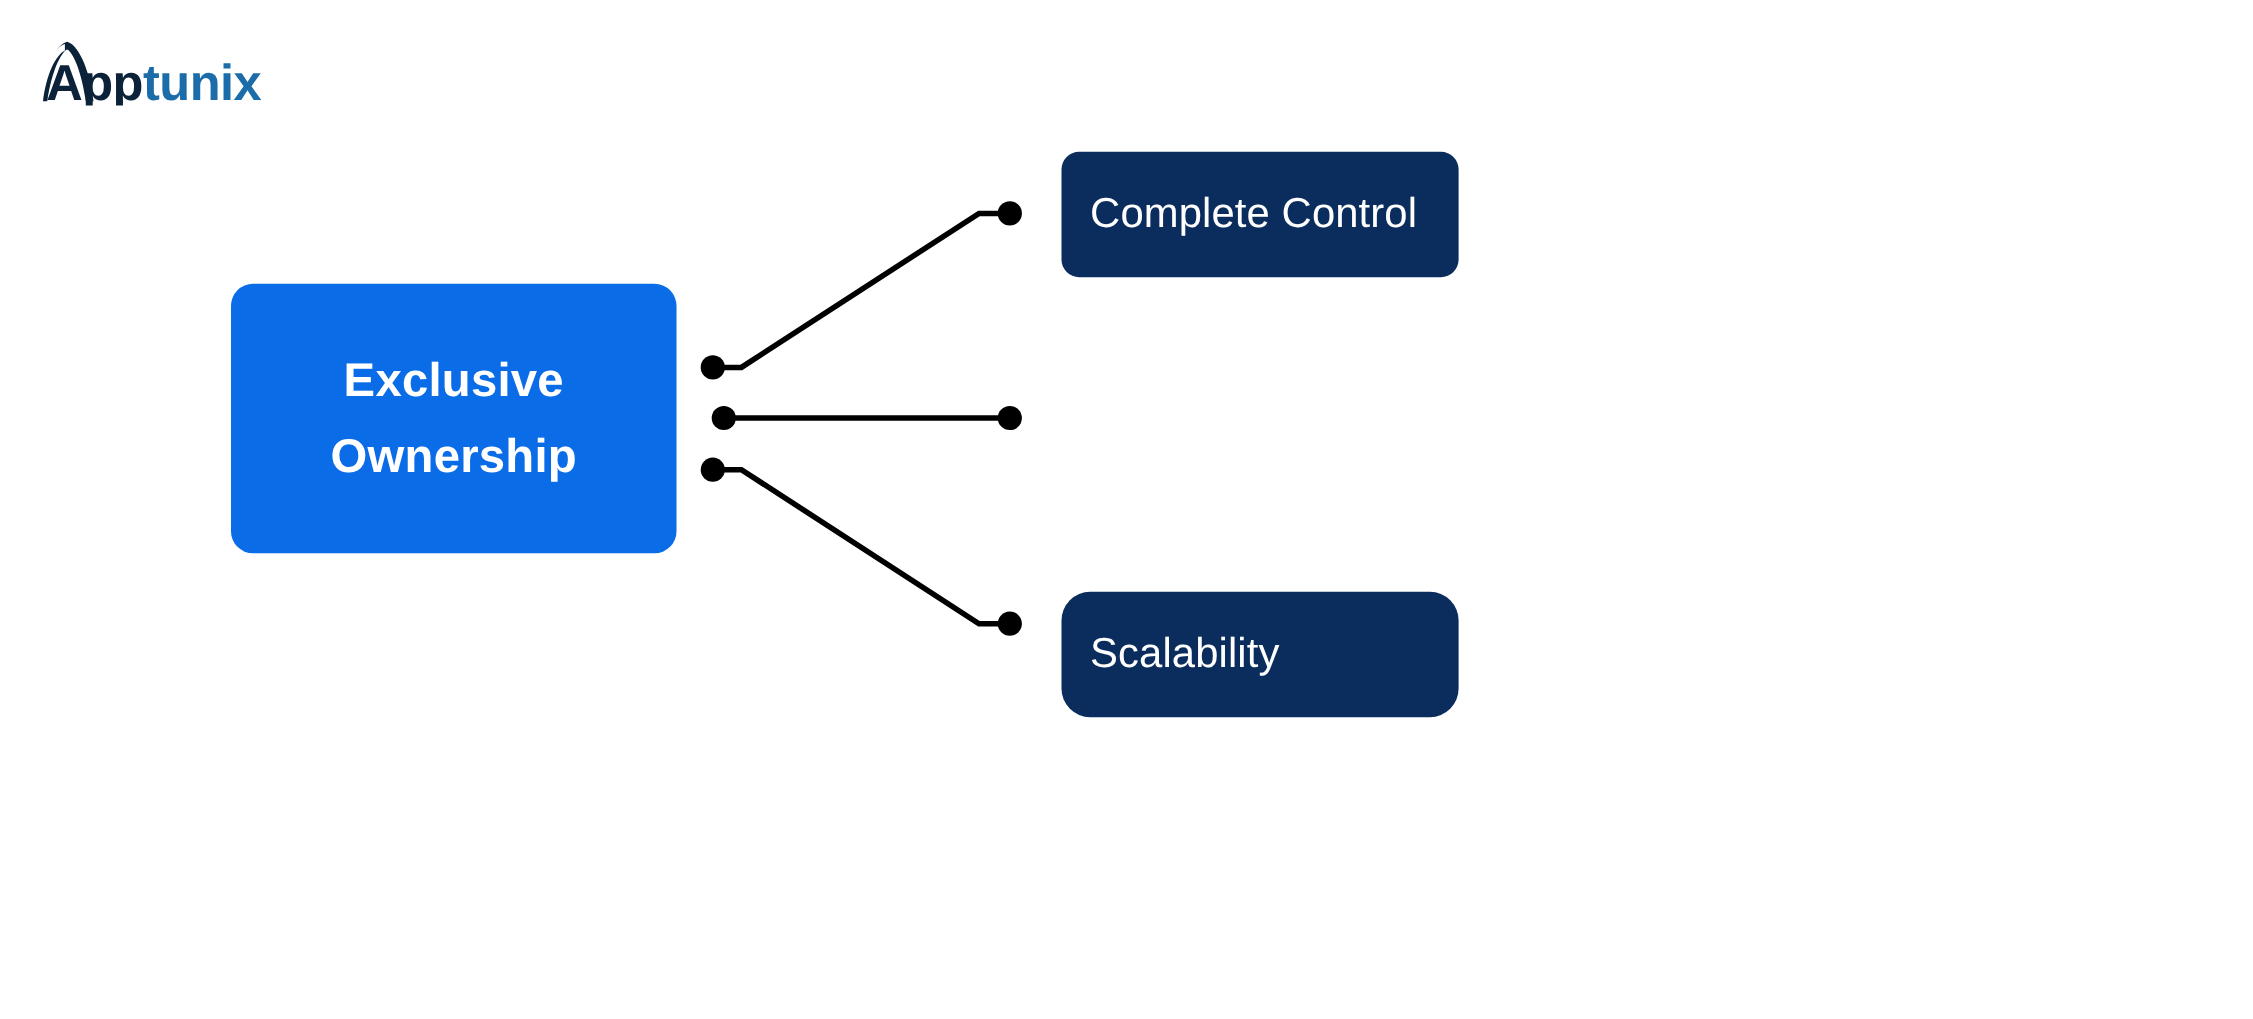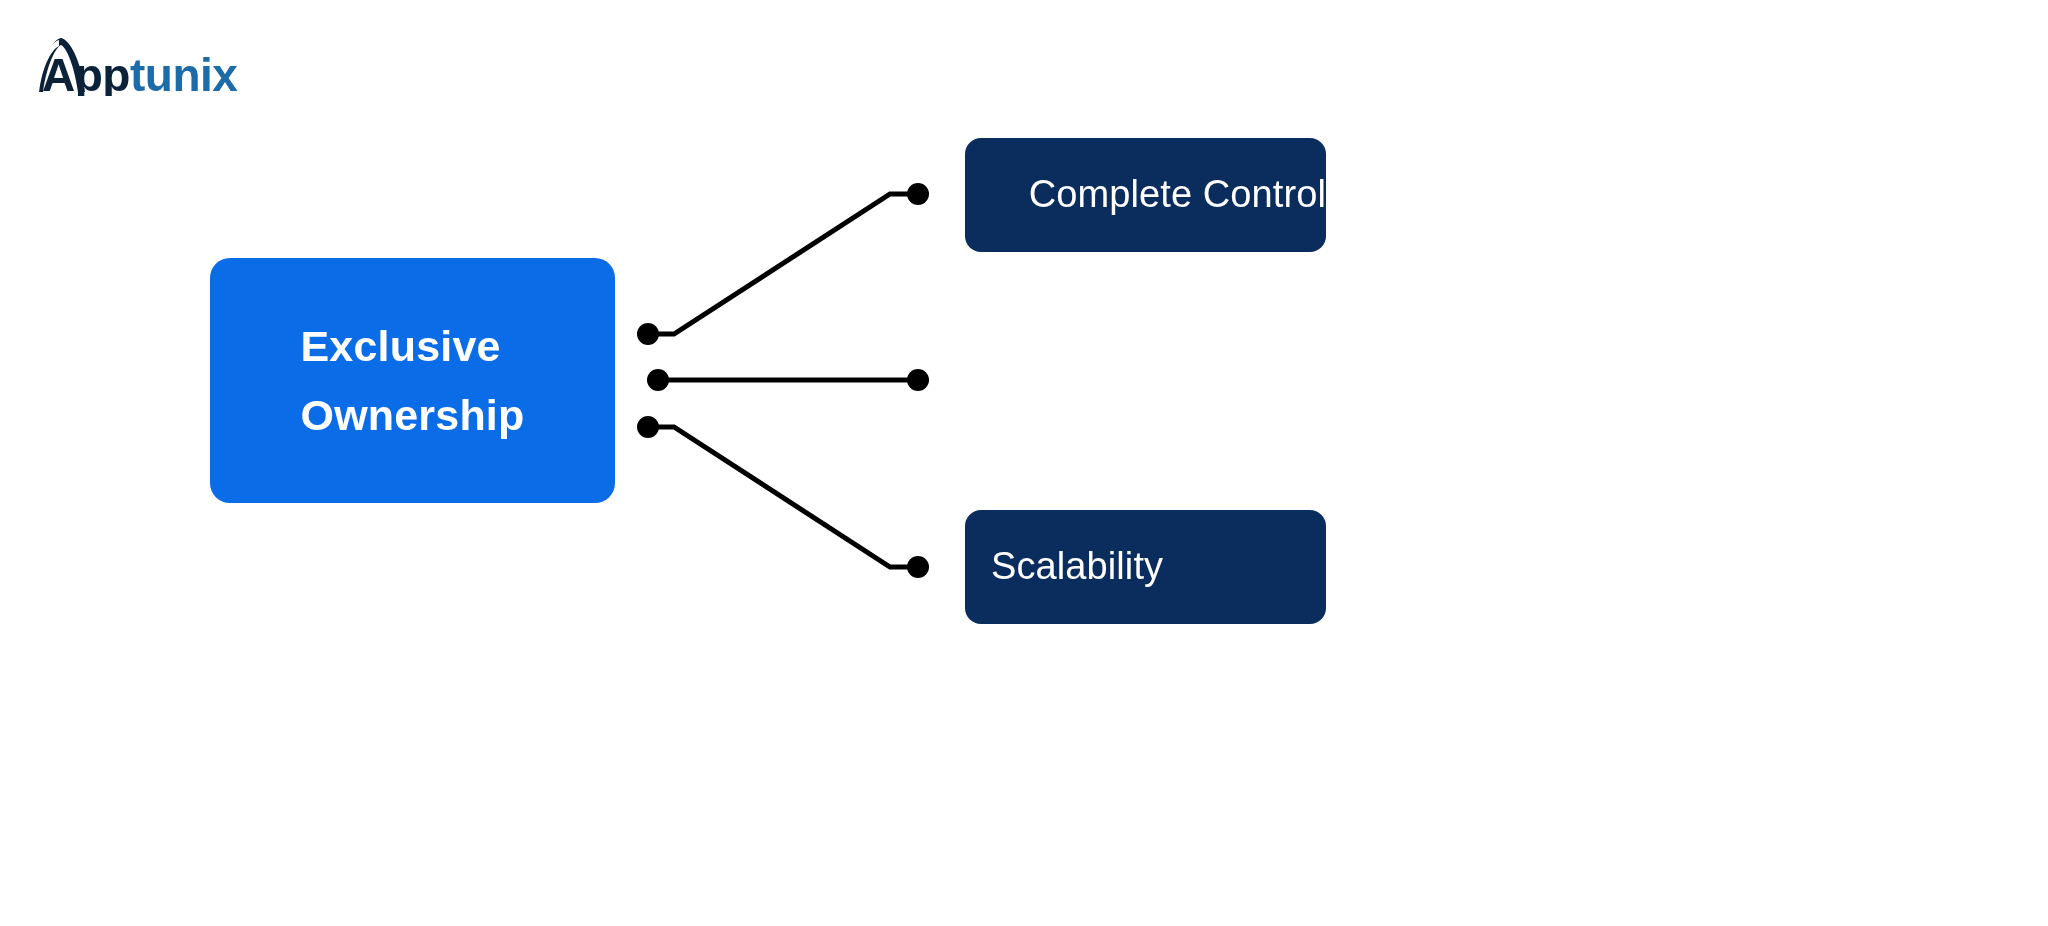--- a/index.html
+++ b/index.html
@@ -80,41 +80,41 @@
     justify-content: center;
     box-sizing: border-box;
     padding: 10px 26px;
   }
   #source-node-label {
     color: #ffffff;
     font-family: "Liberation Sans", sans-serif;
     font-weight: bold;
     font-size: 43px;
     line-height: 1.6;
-    text-align: left;
+    text-align: center;
     white-space: pre-line;
     letter-spacing: 0.2px;
   }
 
   
   .target-node {
     position: absolute;
     left: 965px;
     width: 361px;
     height: 114px;
     background: #0B2D5E;
     border-radius: 16px;
     display: flex;
     align-items: center;
     box-sizing: border-box;
     padding-left: 26px;
   }
-  #target-node-0 { top: 138px; justify-content: flex-end; }
+  #target-node-0 { top: 138px; }
   #target-node-1 { top: 324px; }
-  #target-node-2 { top: 510px; }
+  #target-node-2 { top: 538px; border-radius: 26px; }
 
   .target-node-label {
     color: #ffffff;
     font-family: "Liberation Sans", sans-serif;
     font-weight: normal;
     font-size: 38px;
     line-height: 1.1;
     letter-spacing: 0.1px;
     white-space: nowrap;
   }

